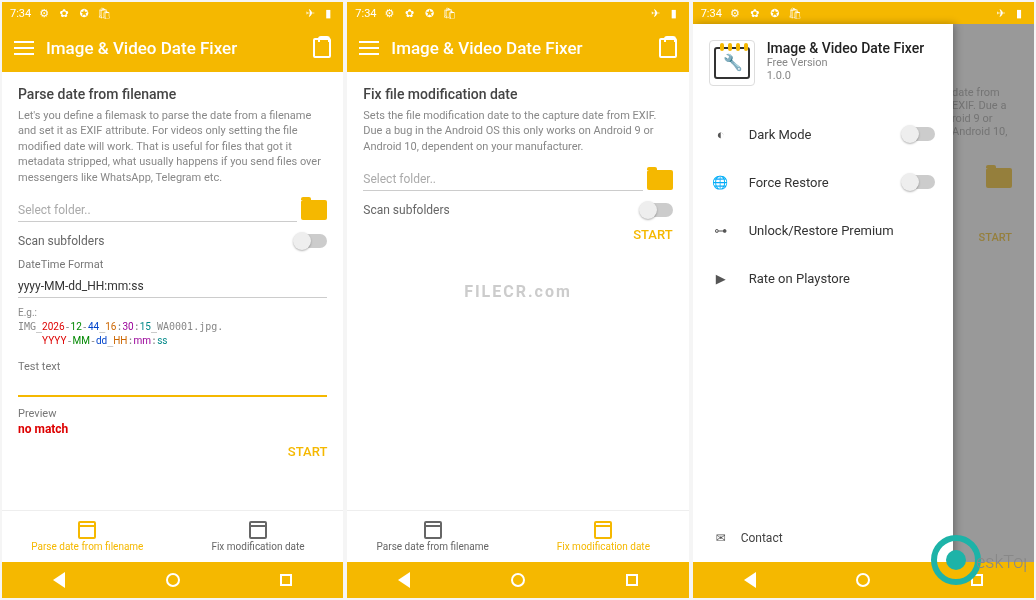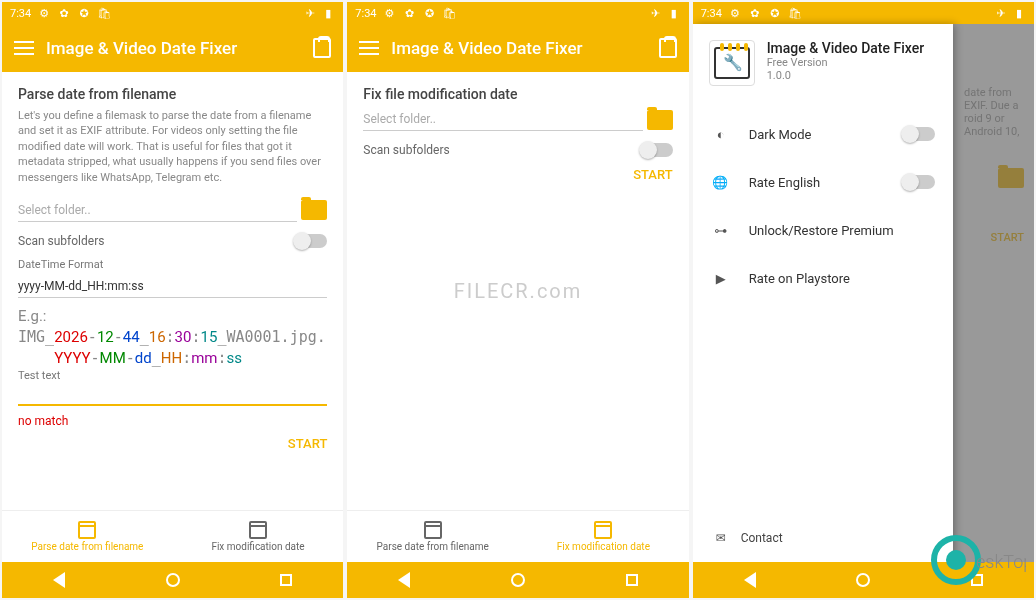--- a/index.html
+++ b/index.html
@@ -23,24 +23,24 @@
 .folder-icon{width:26px;height:20px;background:#f5b800;border-radius:2px;position:relative}
 .folder-icon::before{content:"";position:absolute;top:-3px;left:0;width:10px;height:3px;background:#f5b800;border-radius:2px 2px 0 0}
 .toggle-row{display:flex;align-items:flex-end;justify-content:space-between;margin-bottom:10px;font-size:12px;color:#666}
 .toggle{width:32px;height:14px;background:#ccc;border-radius:7px;position:relative}
 .toggle::after{content:"";position:absolute;width:18px;height:18px;background:#eee;border-radius:50%;top:-2px;left:-2px;box-shadow:0 1px 2px rgba(0,0,0,0.3)}
 .toggle.on{background:#f5d880}
 .toggle.on::after{left:16px;background:#f5b800}
 .label-sm{font-size:11px;color:#777;margin-bottom:4px}
 .input-line{border-bottom:1px solid #ccc;padding:4px 0;font-size:12px;color:#333;margin-bottom:8px}
 .input-line.focused{border-bottom:2px solid #f5b800}
-.example-txt{font-size:15px;color:#888;font-family:monospace;line-height:1.4;}
+.example-txt{font-size:10px;color:#888;font-family:monospace;line-height:1.4;margin-bottom:12px}
 .example-txt .y{color:#d00}.example-txt .m{color:#080}.example-txt .d{color:#04c}.example-txt .h{color:#c60}.example-txt .mi{color:#909}.example-txt .s{color:#088}
 .preview-label{font-size:11px;color:#777;margin-top:10px}
-.no-match{color:#d00;font-weight:400;font-size:12px;margin-top:2px}
+.no-match{color:#d00;font-weight:700;font-size:12px;margin-top:2px}
 .start-btn{text-align:right;color:#f5b800;font-weight:500;font-size:13px;margin-top:8px}
 .bottom-nav{height:52px;border-top:1px solid #eee;display:flex}
 .nav-item{flex:1;display:flex;flex-direction:column;align-items:center;justify-content:center;gap:2px;font-size:10px;color:#666}
 .nav-item.active{color:#f5b800}
 .cal-icon{width:18px;height:18px;border:2px solid currentColor;border-radius:2px;position:relative}
 .cal-icon::before{content:"";position:absolute;top:2px;left:0;right:0;height:2px;background:currentColor}
 .soft-keys{background:#f5b800;height:36px;display:flex;align-items:center;justify-content:space-around}
 .nav-key{width:16px;height:16px;display:flex;align-items:center;justify-content:center;color:#fff}
 .tri-back{width:0;height:0;border-top:8px solid transparent;border-bottom:8px solid transparent;border-right:12px solid #fff}
 .circ{width:14px;height:14px;border:2px solid #fff;border-radius:50%}
@@ -52,22 +52,22 @@
 .app-icon-cal{width:36px;height:32px;border:2px solid #333;border-radius:3px;position:relative;background:#fff}
 .app-icon-cal::before{content:"";position:absolute;top:-6px;left:4px;width:4px;height:8px;background:#f5b800;border-radius:2px;box-shadow:8px 0 #f5b800,16px 0 #f5b800,24px 0 #f5b800}
 .app-icon-cal::after{content:"🔧";position:absolute;font-size:16px;top:4px;left:8px}
 .drawer-title{font-size:14px;font-weight:500;color:#222}
 .drawer-sub{font-size:11px;color:#888}
 .drawer-list{flex:1;padding:8px 0}
 .drawer-item{display:flex;align-items:center;gap:18px;padding:14px 18px;font-size:13px;color:#333}
 .drawer-item .toggle{margin-left:auto}
 .di-icon{width:20px;height:20px;color:#555;display:flex;align-items:center;justify-content:center}
 .drawer-footer{padding:14px 18px;display:flex;align-items:center;gap:10px;font-size:12px;color:#444}
-.bg-content{position:absolute;top:70px;right:0;width:80px;padding:14px 10px;font-size:11px;color:#999;opacity:0.6}
-.watermark{position:absolute;top:50%;left:50%;transform:translate(-50%,-50%);font-size:20px;color:#ccc;font-weight:400;letter-spacing:2px}
+.bg-content{position:absolute;top:70px;right:12px;width:80px;padding:14px 10px;font-size:11px;color:#999;opacity:0.6}
+.watermark{position:absolute;top:50%;left:50%;transform:translate(-50%,-50%);font-size:16px;color:#ccc;font-weight:700;letter-spacing:2px}
 .desk-badge{position:absolute;bottom:10px;right:10px;width:100px;height:60px;pointer-events:none}
 </style>
 </head>
 <body>
 
 <div class="phone">
   <div class="status-bar">
     <div class="status-left">
       <span>7:34</span>
       <span class="status-icon">⚙</span>
@@ -102,20 +102,21 @@
     </div>
     <div class="label-sm">DateTime Format</div>
     <div class="input-line">yyyy-MM-dd_HH:mm:ss</div>
     <div class="example-txt">
       <span>E.g.:</span><br>
       IMG_<span class="y">2026</span>-<span class="m">12</span>-<span class="d">44</span>_<span class="h">16</span>:<span class="mi">30</span>:<span class="s">15</span>_WA0001.jpg.<br>
       &nbsp;&nbsp;&nbsp;&nbsp;<span class="y">YYYY</span>-<span class="m">MM</span>-<span class="d">dd</span>_<span class="h">HH</span>:<span class="mi">mm</span>:<span class="s">ss</span>
     </div>
     <div class="label-sm">Test text</div>
     <div class="input-line focused" style="height:20px"></div>
+    <div class="preview-label">Preview</div>
     <div class="no-match">no match</div>
     <div class="start-btn">START</div>
   </div>
   <div class="bottom-nav">
     <div class="nav-item active">
       <div class="cal-icon"></div>
       <span>Parse date from filename</span>
     </div>
     <div class="nav-item">
       <div class="cal-icon"></div>
@@ -153,20 +154,21 @@
     <div class="hamburger">
         <span></span>
         <span></span>
         <span></span>
       </div>
     <div class="app-title">Image &amp; Video Date Fixer</div>
     <div class="clipboard-icon"></div>
   </div>
   <div class="content" style="position:relative">
     <div class="section-title">Fix file modification date</div>
+    <div class="desc">Sets the file modification date to the capture date from EXIF. Due a bug in the Android OS this only works on Android 9 or Android 10, dependent on your manufacturer.</div>
     <div class="field-row">
       <div class="underlined">Select folder..</div>
       <div class="folder-icon"></div>
     </div>
     <div class="toggle-row">
       <span>Scan subfolders</span>
       <div class="toggle"></div>
     </div>
     <div class="start-btn">START</div>
     <div class="watermark">FILECR.com</div>
@@ -227,21 +229,21 @@
       </div>
     </div>
     <div class="drawer-list">
       <div class="drawer-item">
         <div class="di-icon">◐</div>
         <span>Dark Mode</span>
         <div class="toggle"></div>
       </div>
       <div class="drawer-item">
         <div class="di-icon">🌐</div>
-        <span>Rate English</span>
+        <span>Force Restore</span>
         <div class="toggle"></div>
       </div>
       <div class="drawer-item">
         <div class="di-icon">⊶</div>
         <span>Unlock/Restore Premium</span>
       </div>
       <div class="drawer-item">
         <div class="di-icon">▶</div>
         <span>Rate on Playstore</span>
       </div>

